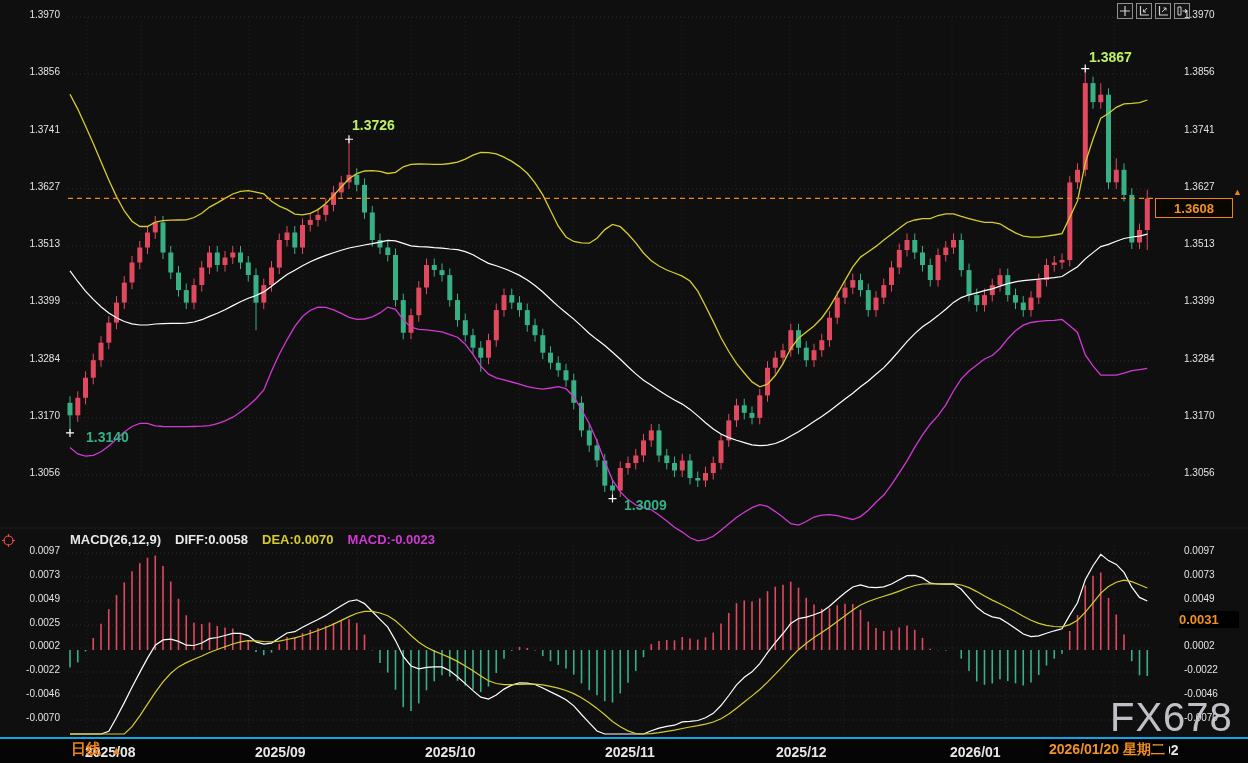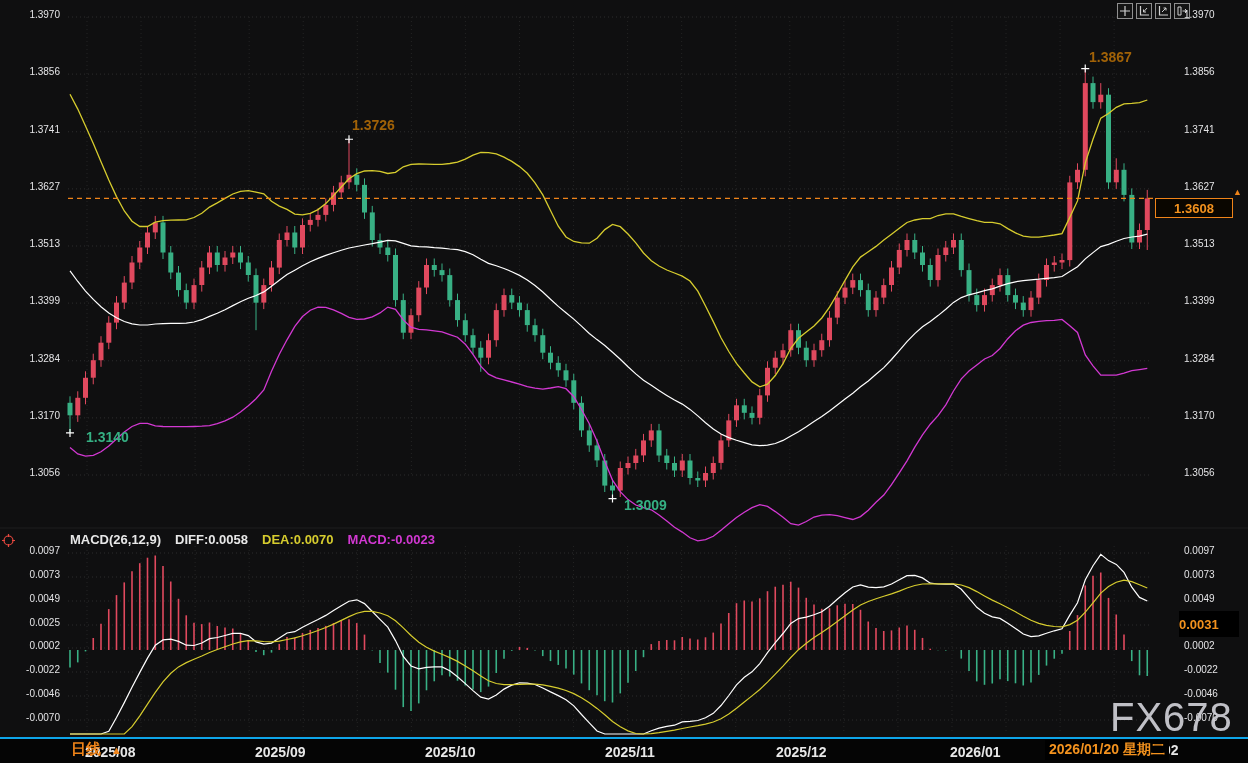--- a/index.html
+++ b/index.html
@@ -21,24 +21,24 @@
   .tick{position:absolute;font-size:10px;color:#e4e4e6;z-index:6;white-space:nowrap;}
   .lt{width:58px;text-align:right;}
   .macdhdr{position:absolute;left:70px;top:532px;display:flex;gap:14px;z-index:6;
            font-size:13px;font-weight:bold;color:#e8e8e8;}
   .macdhdr .dea{color:#d6cc2e;}
   .macdhdr .mac{color:#d238d2;}
   .pricetag{position:absolute;left:1155px;top:198px;width:76px;height:18px;z-index:7;
             background:#0a0600;border:1px solid #f08419;color:#f3921e;font-size:13px;font-weight:bold;
             display:flex;align-items:center;justify-content:center;}
   .ptarrow{position:absolute;left:1233px;top:187px;color:#f08419;font-size:9px;z-index:7;}
-  .macdtag{position:absolute;left:1179px;top:611px;width:60px;height:26px;background:#000;z-index:7;
+  .macdtag{position:absolute;left:1179px;top:611px;width:60px;height:17px;background:#000;z-index:7;
            color:#f3921e;font-size:13px;font-weight:bold;display:flex;align-items:center;}
   .ann{position:absolute;font-size:14px;font-weight:bold;z-index:6;}
-  .annH{color:#a16207;}
+  .annH{color:#bef264;}
   .annL{color:#35b083;}
   .botbar{position:absolute;left:0;top:737px;width:1248px;height:26px;background:#050505;
           border-top:2px solid #0ea5e9;z-index:5;}
   .mlabel{position:absolute;top:5px;font-size:14px;font-weight:bold;color:#e8e8e8;white-space:nowrap;}
   .datetag{position:absolute;left:1045px;top:740px;background:#000;color:#f3921e;font-size:14px;
            font-weight:bold;padding:1px 4px;z-index:8;white-space:nowrap;}
   .partial{position:absolute;left:1163px;top:742px;color:#e8e8e8;font-size:14px;font-weight:bold;z-index:7;}
   .periodsel{position:absolute;left:40px;top:740px;color:#f08419;font-size:15px;font-weight:bold;z-index:8;
              cursor:pointer;display:flex;gap:10px;align-items:center;margin-left:31px;}
   .periodsel .tri{font-size:11px;}

